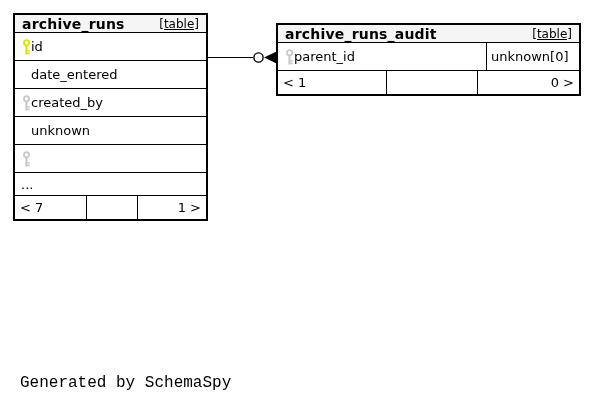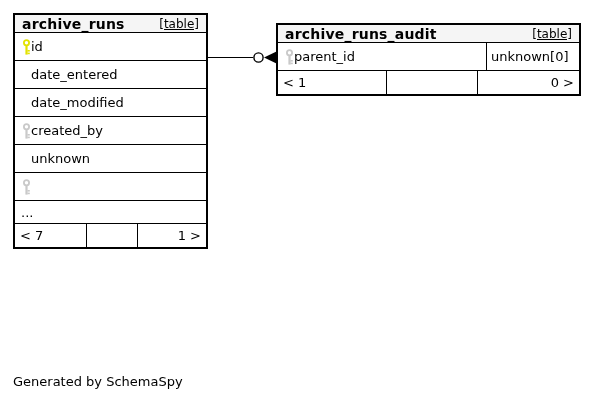--- a/index.html
+++ b/index.html
@@ -107,23 +107,24 @@
 
   .connector {
     position: absolute;
     left: 206px;
     top: 47px;
     width: 72px;
     height: 21px;
   }
   .generated-note {
     position: absolute;
-    left: 13px;
+    left: 20px;
     top: 374px;
-    font-size: 13px;
+    font-size: 16px;
+    font-family: Liberation Mono, monospace;
   }
 </style>
 </head>
 <body>
 
 <div class="canvas">
 
   <div class="db-table" id="table-archive-runs">
     <div class="db-table-header">
       <span class="tname">archive_runs</span>
@@ -145,26 +146,20 @@
     </div>
 
 
     <div class="col-row">
       <div class="col-main">
         <span class="icon-slot"></span>
         <span>date_entered</span>
       </div>
     </div>
 
-    <div class="col-row">
-      <div class="col-main">
-        <span class="icon-slot"></span>
-        <span>date_modified</span>
-      </div>
-    </div>
 
 
     <div class="col-row">
       <div class="col-main">
         <span class="icon-slot key-secondary">
           <svg width="9" height="16" viewBox="0 0 9 16">
             <circle cx="4.5" cy="3.8" r="2.6" fill="none" stroke="currentColor" stroke-width="1.8"></circle>
             <rect x="3.4" y="6.2" width="2.2" height="9.4" fill="currentColor"></rect>
             <rect x="5.4" y="11" width="2.4" height="1.6" fill="currentColor"></rect>
             <rect x="5.4" y="13.6" width="2.4" height="1.6" fill="currentColor"></rect>

